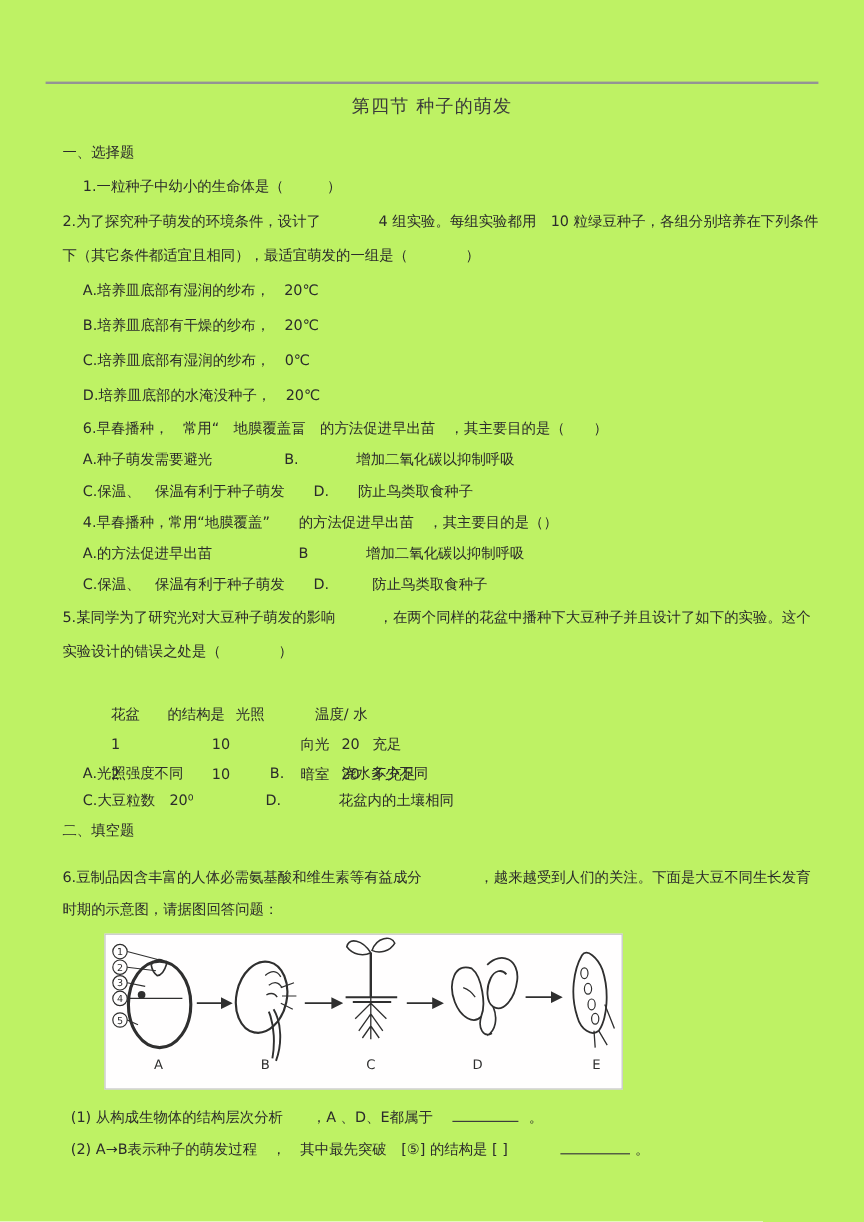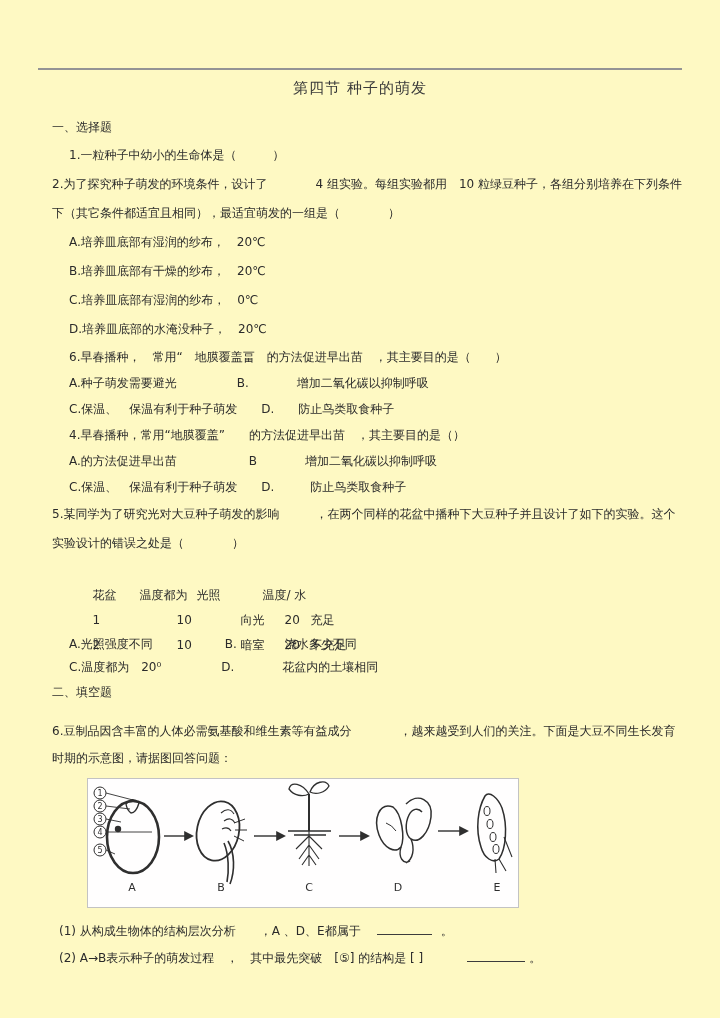--- a/index.html
+++ b/index.html
@@ -1,20 +1,20 @@
 <!DOCTYPE html>
 <html><head>
 <meta charset="utf-8">
 <style>
   html, body { margin: 0; padding: 0; background: #ffffff; }
   .page {
     position: relative;
     width: 720px;
     height: 1018px;
-    background: #fef9c3;
+    background: #bef264;
     overflow: hidden;
     font-family: "DejaVu Sans", sans-serif;
     color: #2b2b2b;
   }
   .toprule {
     margin: 68px 38px 0 38px;
     height: 2px;
     background: #949494;
   }
   .title {
@@ -29,21 +29,21 @@
     padding: 14px 37px 0 52px;
     font-size: 12px;
   }
   .ln { white-space: pre-wrap; line-height: 29px; min-height: 29px; margin-left: 17px; }
   .lnw { white-space: pre-wrap; line-height: 29px; }          
   .tight .ln { line-height: 26px; min-height: 26px; }        
   .tbl { padding-left: 10px; }
   .trow { white-space: pre; line-height: 25px; height: 25px; }
   .th, .td { display: inline-block; }
   .th0 { width: 47px; } .th1 { width: 57px; } .th2 { width: 66px; }
-  .td0 { width: 38px; } .td1 { width: 64px; margin-left: 46px; } .td2 { width: 44px; } .td3 { width: 26px; }
+  .td0 { width: 38px; } .td1 { width: 64px; margin-left: 46px; } .td2 { width: 44px; text-align: center; } .td3 { width: 26px; }
   .opt24 .ln { line-height: 23px; min-height: 23px; }
   .sec { line-height: 27px; min-height: 27px; white-space: pre-wrap; }
   .q6p { white-space: pre-wrap; line-height: 27px; margin-top: 12px; }
   .figbox {
     margin: 6px 0 10px 35px;
     width: 430px;
     height: 128px;
     border: 1px solid #c3c3c3;
     background: #fffefe;
   }
@@ -84,33 +84,33 @@
       <div class="ln">C.保温、　保温有利于种子萌发　　D.　　防止鸟类取食种子</div>
       <div class="ln">4.早春播种，常用“地膜覆盖”　　的方法促进早出苗　，其主要目的是（）</div>
       <div class="ln">A.的方法促进早出苗　　　　　　B　　　　增加二氧化碳以抑制呼吸</div>
       <div class="ln">C.保温、　保温有利于种子萌发　　D.　　　防止鸟类取食种子</div>
     </div>
 
     <div class="lnw">5.某同学为了研究光对大豆种子萌发的影响　　　，在两个同样的花盆中播种下大豆种子并且设计了如下的实验。这个实验设计的错误之处是（　　　　）</div>
 
     <div class="tbl">
       <div class="trow">
-        <span class="th th0">花盆</span><span class="th th1">温度都为</span><span class="th th2">光照</span><span class="th">温度/ 水</span>
+        <span class="th th0">花盆</span><span class="th th1">的结构是</span><span class="th th2">光照</span><span class="th">温度/ 水</span>
       </div>
       <div class="trow">
         <span class="td td0">1</span><span class="td td1">10</span><span class="td td2">向光</span><span class="td td3">20</span><span class="td">充足</span>
       </div>
       <div class="trow">
         <span class="td td0">2</span><span class="td td1">10</span><span class="td td2">暗室</span><span class="td td3">20</span><span class="td">不充足</span>
       </div>
     </div>
 
     <div class="opt24">
       <div class="ln">A.光照强度不同　　　　　　B.　　　　浇水多少不同</div>
-      <div class="ln">C.温度都为　20⁰　　　　　D.　　　　花盆内的土壤相同</div>
+      <div class="ln">C.大豆粒数　20⁰　　　　　D.　　　　花盆内的土壤相同</div>
     </div>
 
     <div class="sec">二、填空题</div>
 
     <div class="q6p">6.豆制品因含丰富的人体必需氨基酸和维生素等有益成分　　　　，越来越受到人们的关注。下面是大豆不同生长发育时期的示意图，请据图回答问题：</div>
 
     <div class="figbox">
       <svg width="430" height="128" viewBox="0 0 430 128">
         <defs>
           <marker id="ah" viewBox="0 0 10 10" refX="8" refY="5" markerWidth="7" markerHeight="7" orient="auto">

